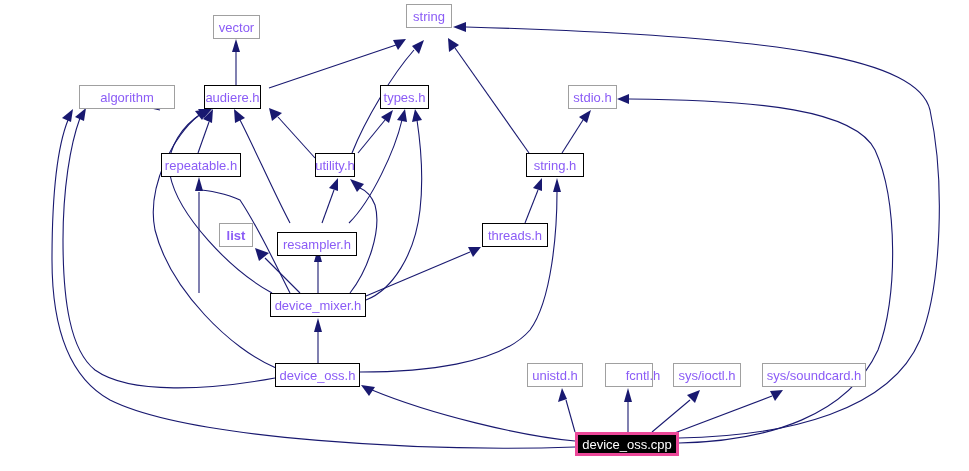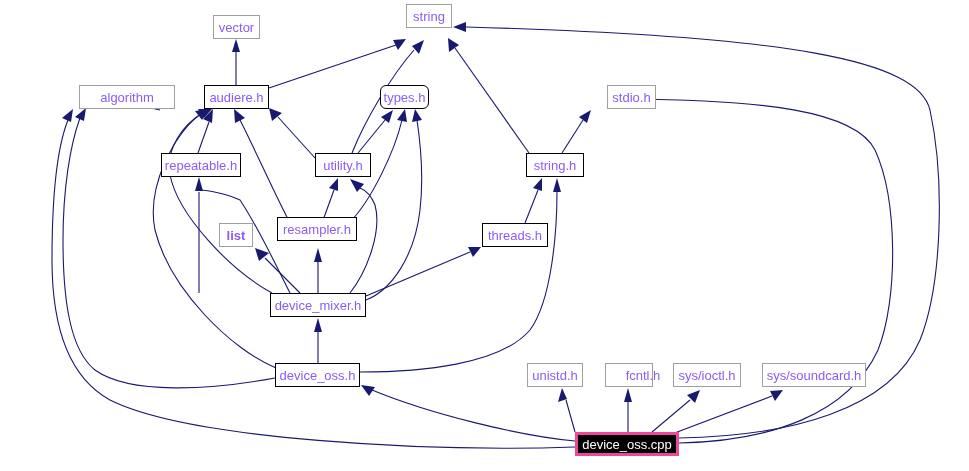--- a/index.html
+++ b/index.html
@@ -144,42 +144,42 @@
   <div id="node-layer">
       <div class="node" style="left: 213px; top: 15px; width: 47px;">
         <span>vector</span>
       </div>
       <div class="node" style="left: 406px; top: 4px; width: 46px;">
         <span>string</span>
       </div>
       <div class="node" style="left: 31px; top: 85px; width: 96px; margin-left: 48px;">
         <span>algorithm</span>
       </div>
-      <div class="node header" style="left: 204px; top: 85px; width: 65px;">
+      <div class="node header" style="left: 204px; top: 85px; width: 57px;">
         <span>audiere.h</span>
       </div>
-      <div class="node header" style="left: 380px; top: 85px; width: 49px; border-radius: 6px;">
+      <div class="node header" style="left: 380px; top: 85px; width: 49px;">
         <span>types.h</span>
       </div>
-      <div class="node" style="left: 568px; top: 85px; width: 49px; margin-left: 39px;">
+      <div class="node" style="left: 568px; top: 85px; width: 49px;">
         <span>stdio.h</span>
       </div>
       <div class="node header" style="left: 161px; top: 153px; width: 80px;">
         <span>repeatable.h</span>
       </div>
-      <div class="node header" style="left: 315px; top: 153px; width: 56px;">
+      <div class="node header" style="left: 315px; top: 153px; width: 40px;">
         <span>utility.h</span>
       </div>
       <div class="node header" style="left: 526px; top: 153px; width: 58px;">
         <span>string.h</span>
       </div>
       <div class="node" style="left: 219px; top: 223px; width: 34px; font-weight: bold;">
         <span>list</span>
       </div>
-      <div class="node header" style="left: 277px; top: 217px; width: 80px;">
+      <div class="node header" style="left: 277px; top: 232px; width: 80px;">
         <span>resampler.h</span>
       </div>
       <div class="node header" style="left: 482px; top: 223px; width: 66px;">
         <span>threads.h</span>
       </div>
       <div class="node header" style="left: 270px; top: 293px; width: 96px;">
         <span>device_mixer.h</span>
       </div>
       <div class="node header" style="left: 275px; top: 363px; width: 85px;">
         <span>device_oss.h</span>

